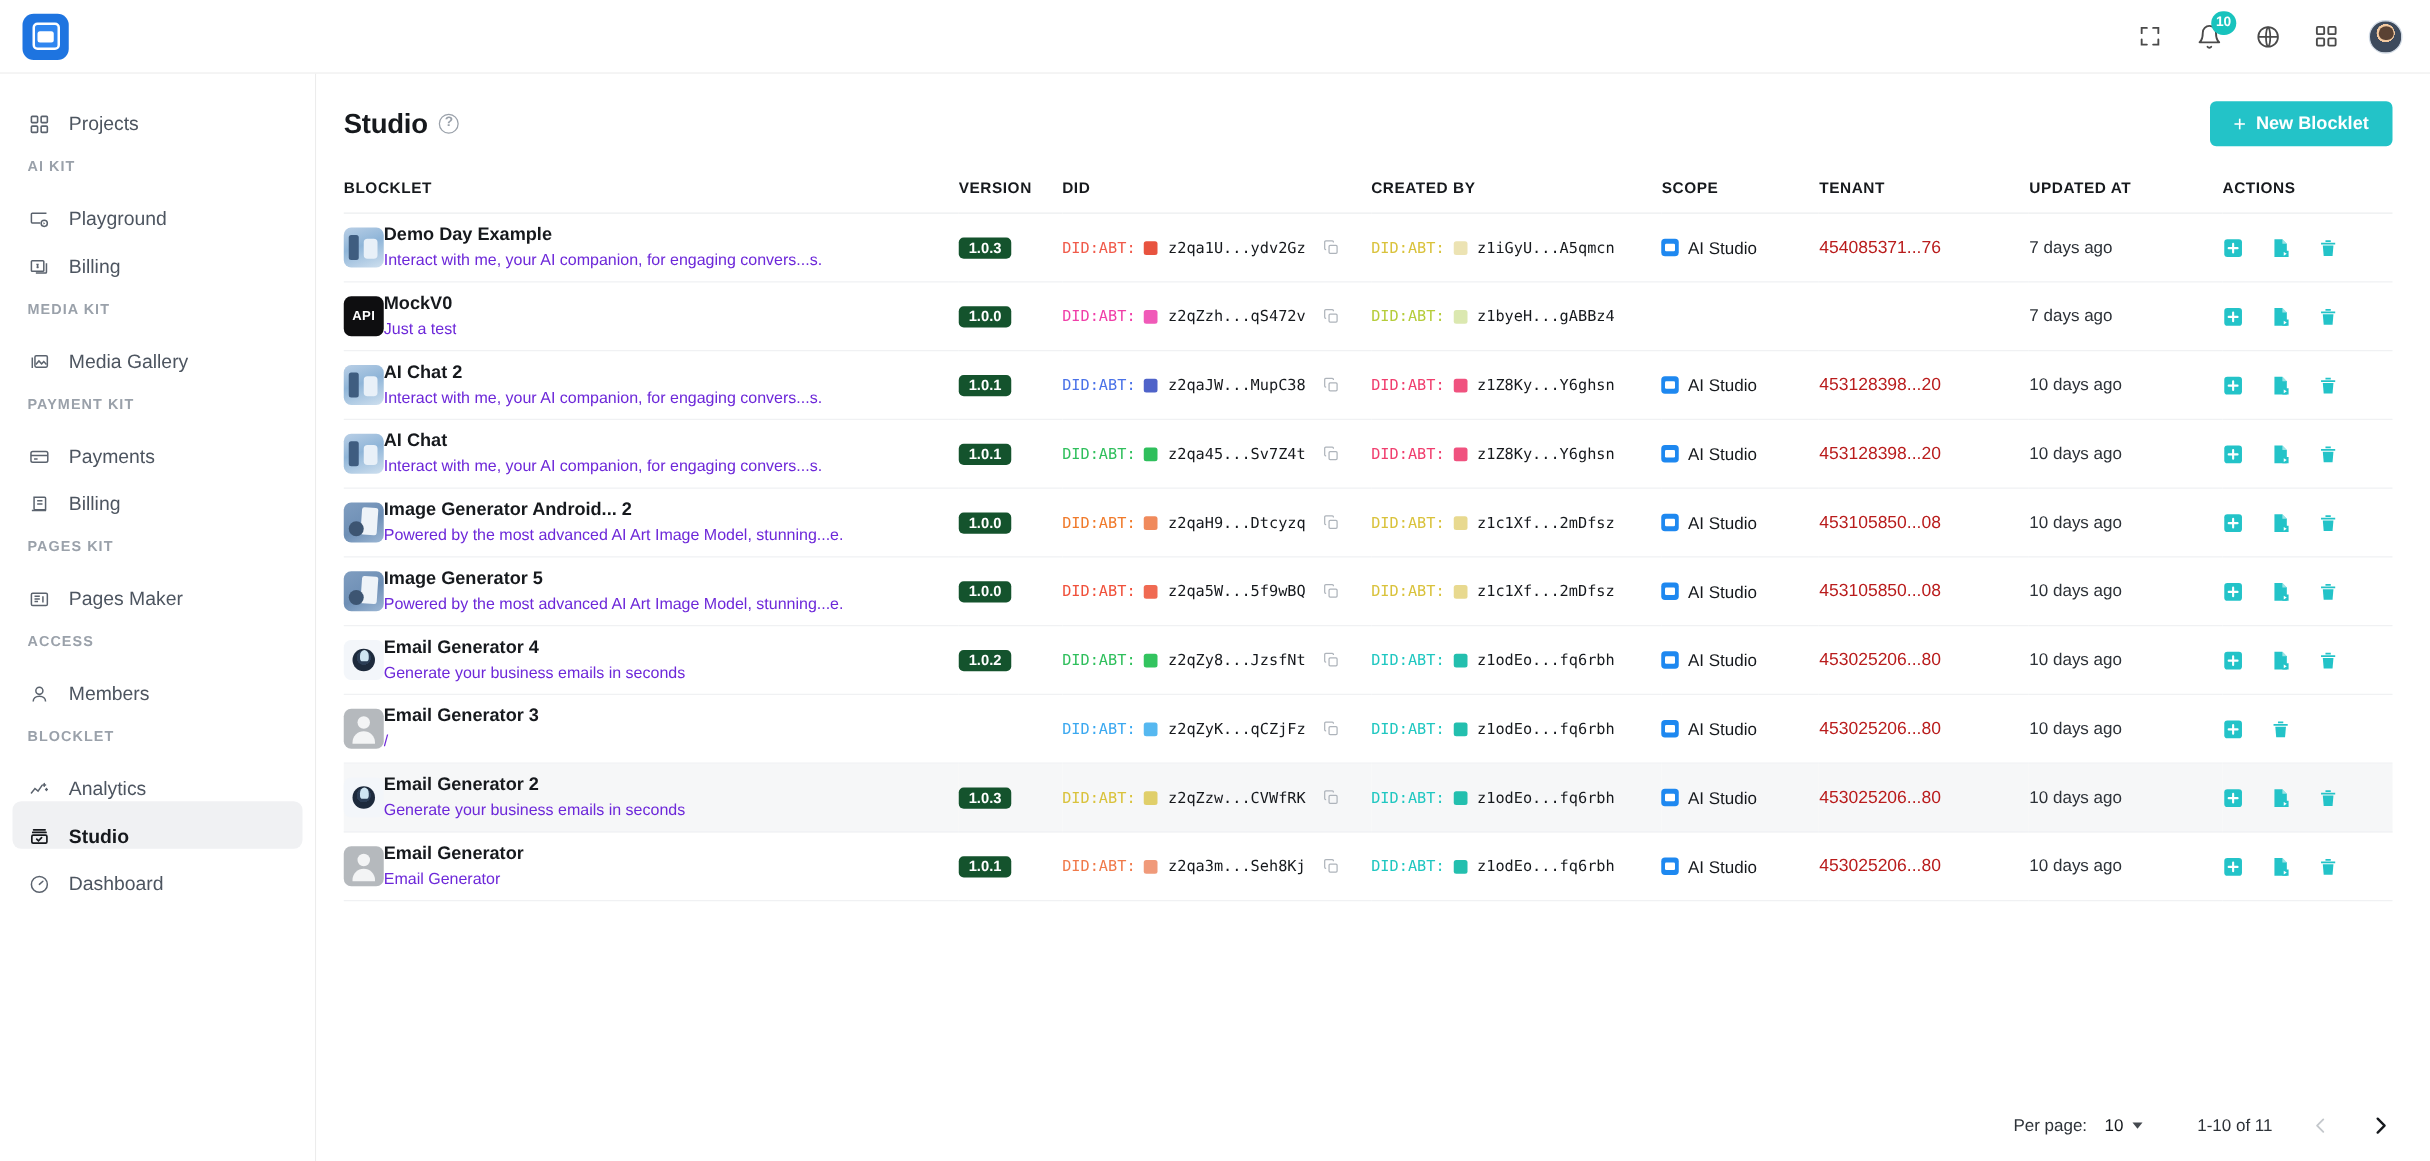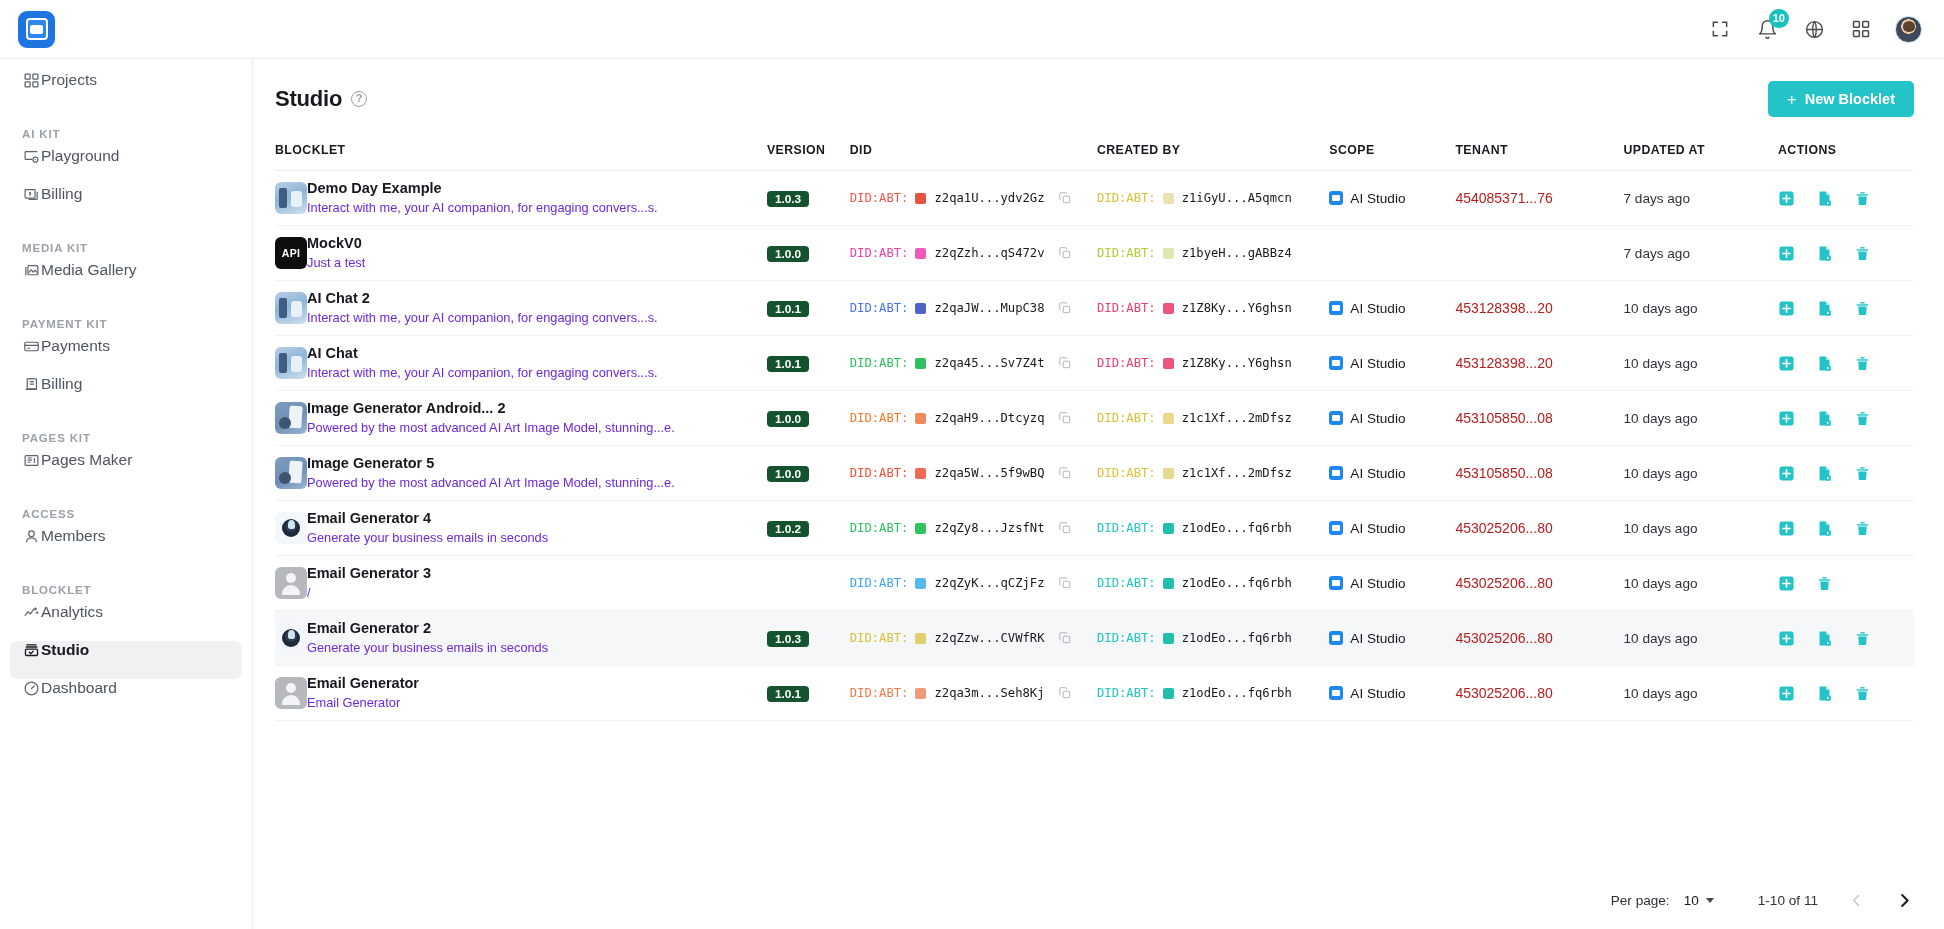--- a/index.html
+++ b/index.html
@@ -68,21 +68,21 @@
 
   
   .sidebar {
     width: 253px; flex: 0 0 253px;
     border-right: 1px solid #ececec;
     background: #fff;
     padding-top: 12px;
     overflow: hidden;
   }
   .nav-item {
-    display: flex; align-items: flex-start; 
+    display: flex; align-items: flex-end; gap: 14px;
     height: 38px; margin: 0 10px; padding: 0 12px;
     border-radius: 7px; cursor: pointer;
     font-size: 15.5px; color: #4d5560;
   }
   .nav-item .ico { width: 19px; height: 19px; flex: 0 0 19px; color: #5b636e;
     display: flex; align-items: center; justify-content: center; }
   .nav-item.active { background: #f0f1f3; color: #16191d; font-weight: 600; }
   .nav-item.active .ico { color: #16191d; }
   .nav-group {
     font-size: 11.5px; font-weight: 700; letter-spacing: .85px;

